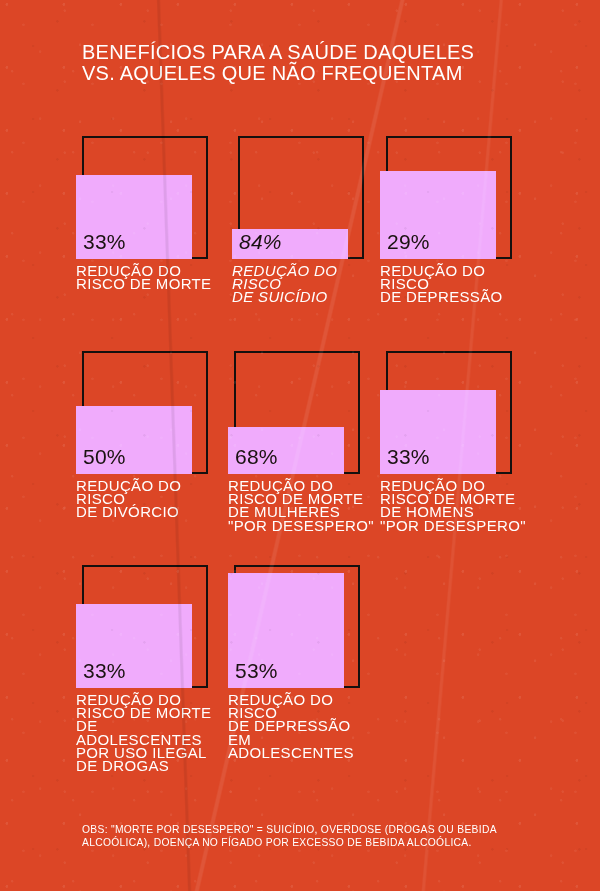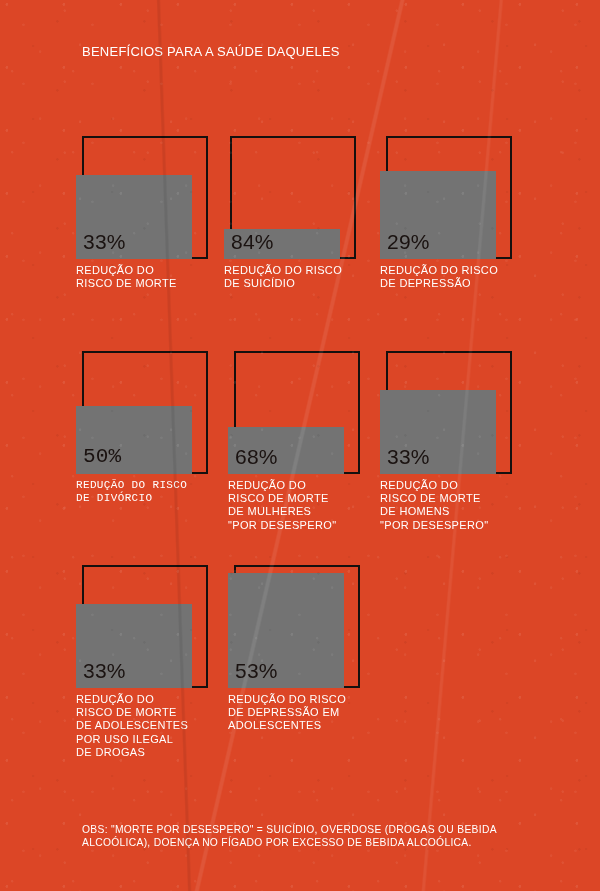--- a/index.html
+++ b/index.html
@@ -49,21 +49,21 @@
     z-index:41;
   }
 
   
   #page-title{
     position:absolute;
     left:82px;
     top:42px;
     width:450px;
     color:#FFFFFF;
-    font-size:13px;
+    font-size:20px;
     line-height:20.5px;
     letter-spacing:.25px;
     font-weight:400;
     text-transform:uppercase;
     z-index:20;
   }
   #page-title .tl{ display:block; white-space:nowrap; }
 
   
   #cards{
@@ -95,40 +95,40 @@
     background:transparent;
     z-index:1;
   }
 
   
   .bar{
     position:absolute;
     left:0;
     bottom:0;
     width:116px;
-    background:#737373;
+    background:#f0abfc;
     z-index:2;
     display:flex;
     align-items:flex-end;
   }
 
   .bar-value{
     color:#1A1210;
     font-size:21px;
     line-height:21px;
     font-weight:400;
     letter-spacing:.2px;
     padding:0 0 7px 7px;
     white-space:nowrap;
   }
 
   .card-label{
     margin-top:5px;
     color:#FFFFFF;
-    font-size:11px;
+    font-size:15px;
     line-height:13.2px;
     letter-spacing:.35px;
     text-transform:uppercase;
     font-weight:400;
     white-space:pre-line;
   }
 
   
   #footer-note{
     position:absolute;
@@ -145,54 +145,55 @@
   }
 </style>
 </head>
 <body>
 
 <div id="grain-overlay"></div>
 <div id="grain-streaks"></div>
 
 <h1 id="page-title">
   <span class="tl">BENEFÍCIOS PARA A SAÚDE DAQUELES</span>
+  <span class="tl">VS. AQUELES QUE NÃO FREQUENTAM</span>
 </h1>
 
 <div id="cards">
     <div class="card" style="left: 76px; top: 136px;">
       <div class="plot">
         <div class="frame"></div>
         <div class="bar" style="height: 84px;">
           <span class="bar-value">33%</span>
         </div>
       </div>
       <div class="card-label">REDUÇÃO DO
 RISCO DE MORTE</div>
     </div>
-    <div class="card" style="left: 224px; top: 136px;">
+    <div class="card" style="left: 232px; top: 136px; font-style: italic;">
       <div class="plot">
         <div class="frame"></div>
         <div class="bar" style="height: 30px;">
           <span class="bar-value">84%</span>
         </div>
       </div>
       <div class="card-label">REDUÇÃO DO RISCO
 DE SUICÍDIO</div>
     </div>
     <div class="card" style="left: 380px; top: 136px;">
       <div class="plot">
         <div class="frame"></div>
         <div class="bar" style="height: 88px; margin-top: 24px;">
           <span class="bar-value">29%</span>
         </div>
       </div>
       <div class="card-label">REDUÇÃO DO RISCO
 DE DEPRESSÃO</div>
     </div>
-    <div class="card" style="left: 76px; top: 351px; font-family: Liberation Mono, monospace;">
+    <div class="card" style="left: 76px; top: 351px;">
       <div class="plot">
         <div class="frame"></div>
         <div class="bar" style="height: 68px;">
           <span class="bar-value">50%</span>
         </div>
       </div>
       <div class="card-label">REDUÇÃO DO RISCO
 DE DIVÓRCIO</div>
     </div>
     <div class="card" style="left: 228px; top: 351px;">

